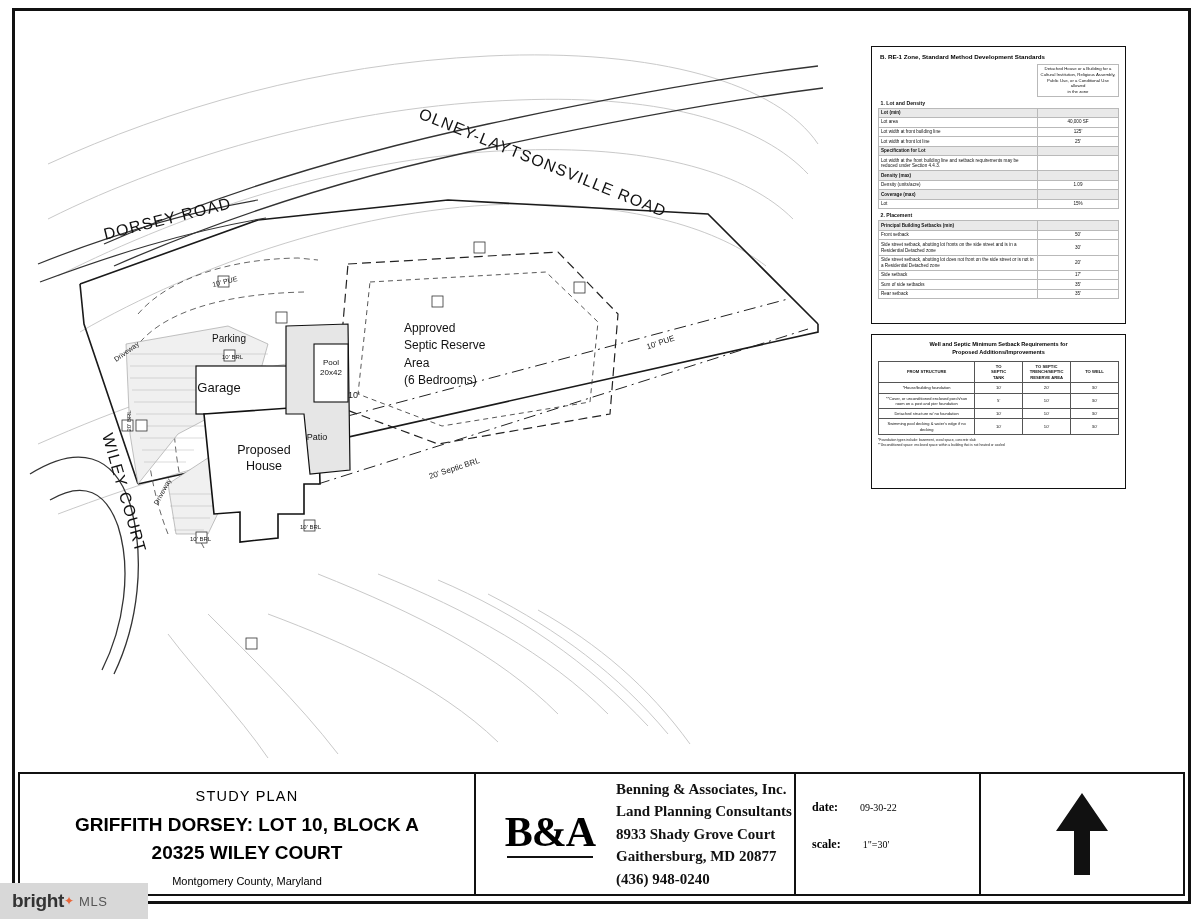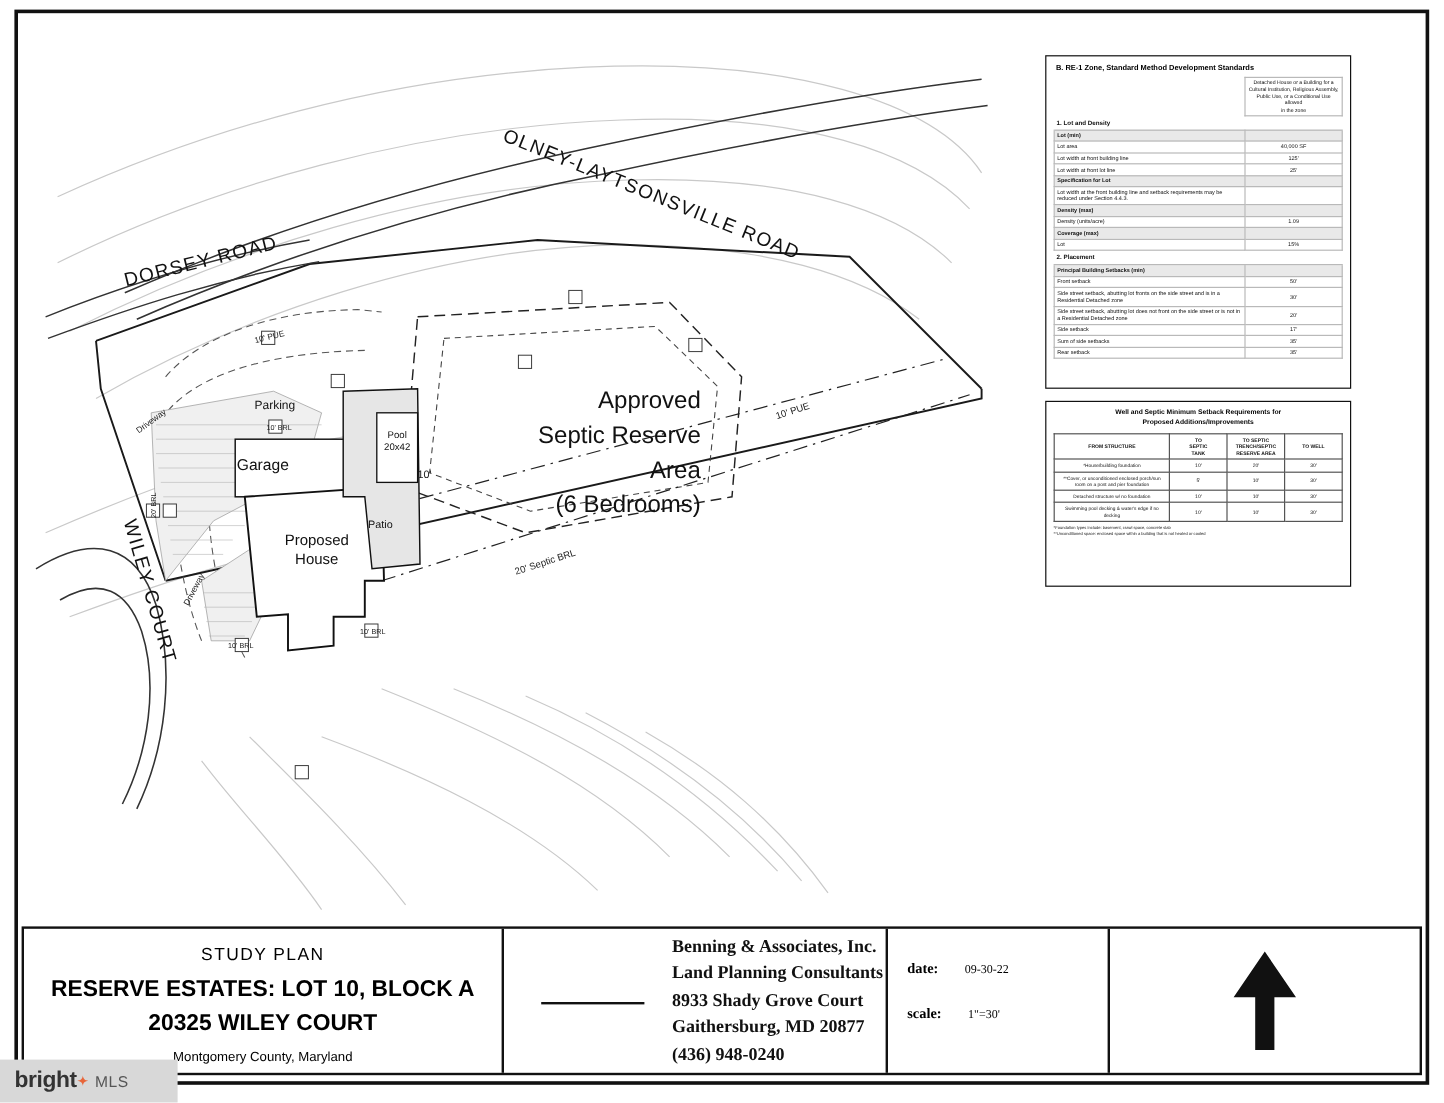--- a/index.html
+++ b/index.html
@@ -48,22 +48,22 @@
     position: absolute;
     color: #111;
     white-space: nowrap;
   }
   .road-label {
     font-size: 16px;
     letter-spacing: 1.2px;
     font-weight: 400;
   }
   .parcel-label {
-    font-size: 20px;
-    text-align: right;
+    font-size: 12px;
+    text-align: left;
     line-height: 1.45;
   }
   .struct-label {
     font-size: 11.5px;
     text-align: center;
     line-height: 1.3;
   }
   .tiny-label {
     font-size: 6px;
     color: #222;
@@ -176,21 +176,21 @@
     box-sizing: border-box;
     display: flex;
   }
   .tb-cell {
     border-right: 2.5px solid #111;
     box-sizing: border-box;
     position: relative;
   }
   .tb-cell:last-child { border-right: none; }
   #tb-title {
-    width: 400px;
+    width: 456px;
     text-align: center;
     padding-top: 14px;
   }
   #tb-title .study {
     font-size: 14.5px;
     letter-spacing: 1.2px;
     margin-bottom: 7px;
   }
   #tb-title .main {
     font-size: 19px;
@@ -591,27 +591,28 @@
         <div>**Unconditioned space: enclosed space within a building that is not heated or cooled</div>
       </div>
     </div>
 
   </div>
 
   <div class="titleblock">
 
     <div class="tb-cell" id="tb-title">
       <div class="study">STUDY  PLAN</div>
-      <div class="main">RESERVE ESTATES: LOT 10, BLOCK A</div>
+      <div class="main">GRIFFITH DORSEY: LOT 10, BLOCK A</div>
       <div class="main">20325 WILEY COURT</div>
       <div class="county">Montgomery County, Maryland</div>
     </div>
 
     <div class="tb-cell" id="tb-firm">
       <div class="logo-wrap">
+        <div class="logo-text">B&amp;A</div>
         <div class="logo-rule"></div>
       </div>
       <div class="firm-lines">
         <div>Benning &amp; Associates, Inc.</div>
         <div>Land Planning Consultants</div>
         <div>8933 Shady Grove Court</div>
         <div>Gaithersburg, MD 20877</div>
         <div>(436) 948-0240</div>
       </div>
     </div>

